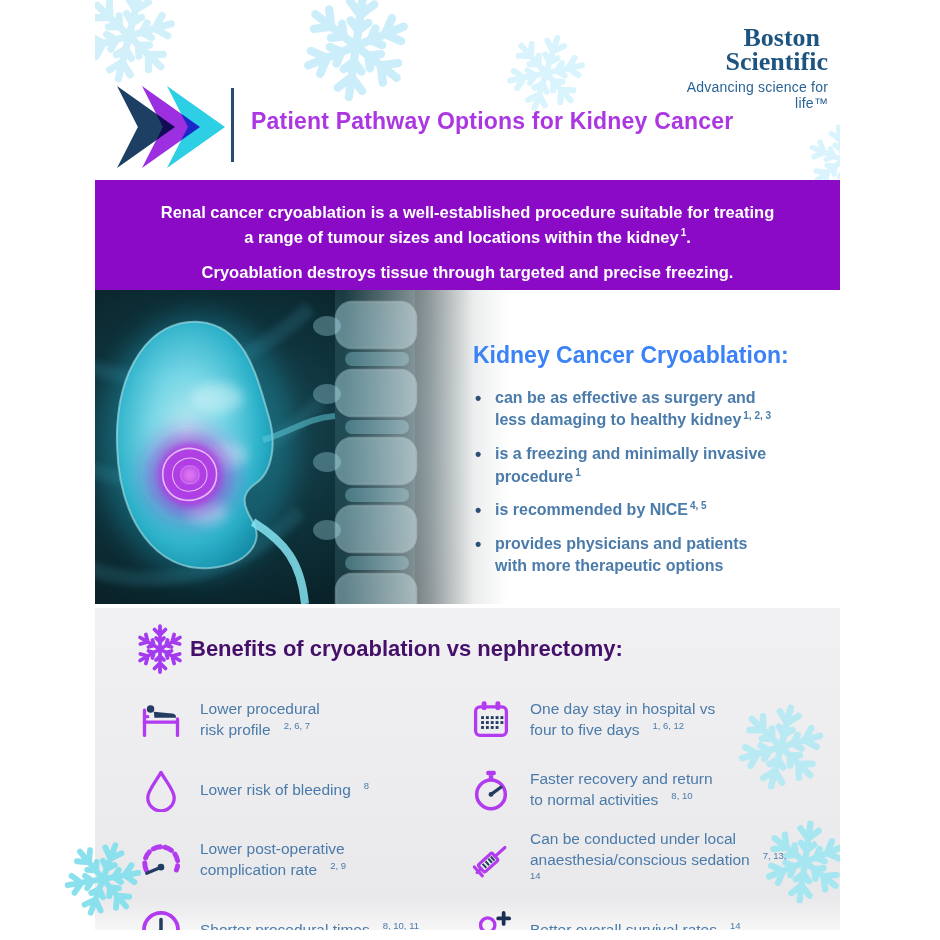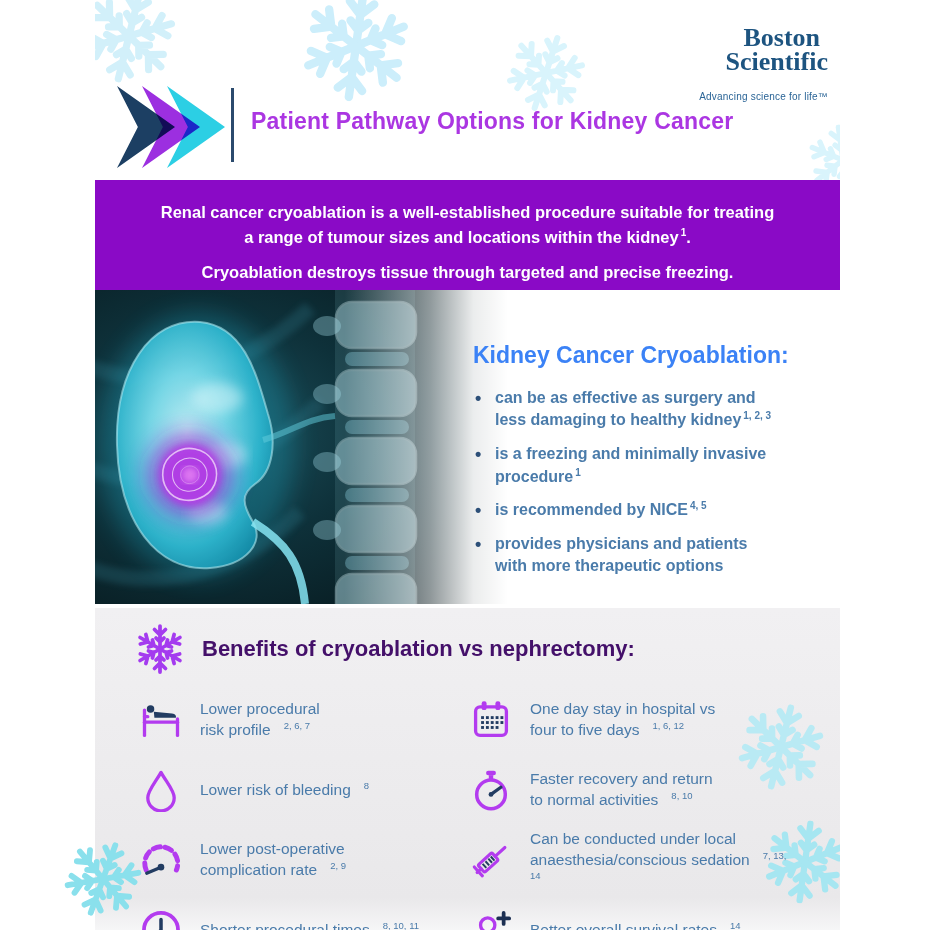--- a/index.html
+++ b/index.html
@@ -23,21 +23,21 @@
   .chev.c3{left:50px;background:#2ccfe4;}
   .hdr-divider{position:absolute;left:136px;top:88px;width:3px;height:74px;background:#2b4a6d;}
   .page-title{
     position:absolute;left:156px;top:108px;width:560px;
     font-size:23px;font-weight:bold;color:#ab36e2;letter-spacing:.2px;
   }
   .bs-logo{position:absolute;right:12px;top:26px;width:145px;text-align:right;color:#1d5480;}
   .bs-logo .l1,.bs-logo .l2{font-family:"Liberation Serif",serif;font-weight:bold;line-height:.92;}
   .bs-logo .l1{font-size:26px;margin-right:8px;}
   .bs-logo .l2{font-size:26px;}
-  .bs-logo .tag{font-size:10px;color:#2a6496;margin-top:17px;letter-spacing:.2px;}
+  .bs-logo .tag{font-size:14px;color:#2a6496;margin-top:5px;letter-spacing:.2px;}
   
   .banner{
     position:absolute;left:0;top:180px;width:745px;height:110px;background:#8a0ac6;
     color:#ffffff;text-align:center;font-weight:bold;font-size:16.5px;line-height:1.5;
   }
   .banner .p1{margin:20px auto 3px;max-width:620px;}
   .banner .p2{margin:10px auto 4px;max-width:640px;}
   .banner sup{font-size:10px;margin-left:2px;}
   
   .kidney-section{position:absolute;left:0;top:290px;width:745px;height:314px;background:#ffffff;}
@@ -52,21 +52,21 @@
   .bullets li::before{
     content:"•";position:absolute;left:2px;top:-1px;color:#2c4f78;font-size:18px;
   }
   .bullets sup{font-size:10px;margin-left:2px;}
   
   .benefits{
     position:absolute;left:0;top:608px;width:745px;height:322px;
     background:linear-gradient(180deg,#f1f0f2 0%,#ebeaec 70%,#e9e8ea 90%,#f6f6f7 100%);
     overflow:hidden;
   }
-  .benefits-head{display:flex;align-items:center;gap:17px;padding:16px 0 0 40px;}
+  .benefits-head{display:flex;align-items:center;gap:5px;padding:16px 0 0 40px;}
   .benefits-title{font-size:22px;font-weight:bold;color:#44106a;}
   .benefits-grid{
     position:absolute;left:44px;top:84px;width:660px;
     display:grid;grid-template-columns:330px 1fr;grid-template-rows:repeat(4,56px);
     grid-auto-flow:column;row-gap:14px;
   }
   .b-item{display:flex;align-items:center;gap:17px;}
   .b-icon{width:44px;height:44px;flex:0 0 44px;}
   .b-text{color:#4a7baa;font-size:15.5px;line-height:1.32;}
   .b-text sup{font-size:9.5px;margin-left:13px;}

